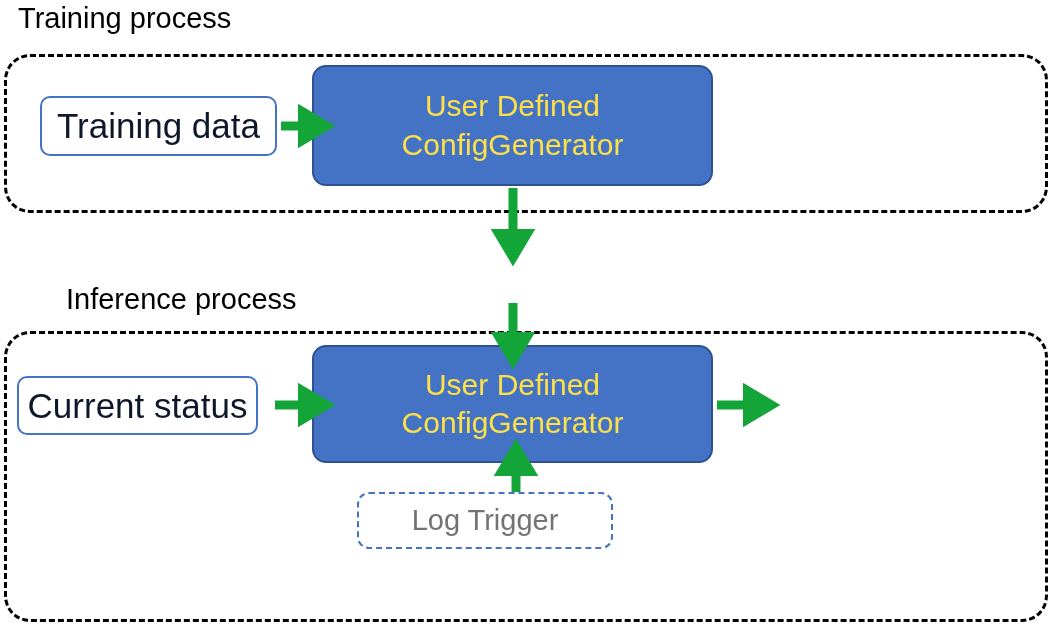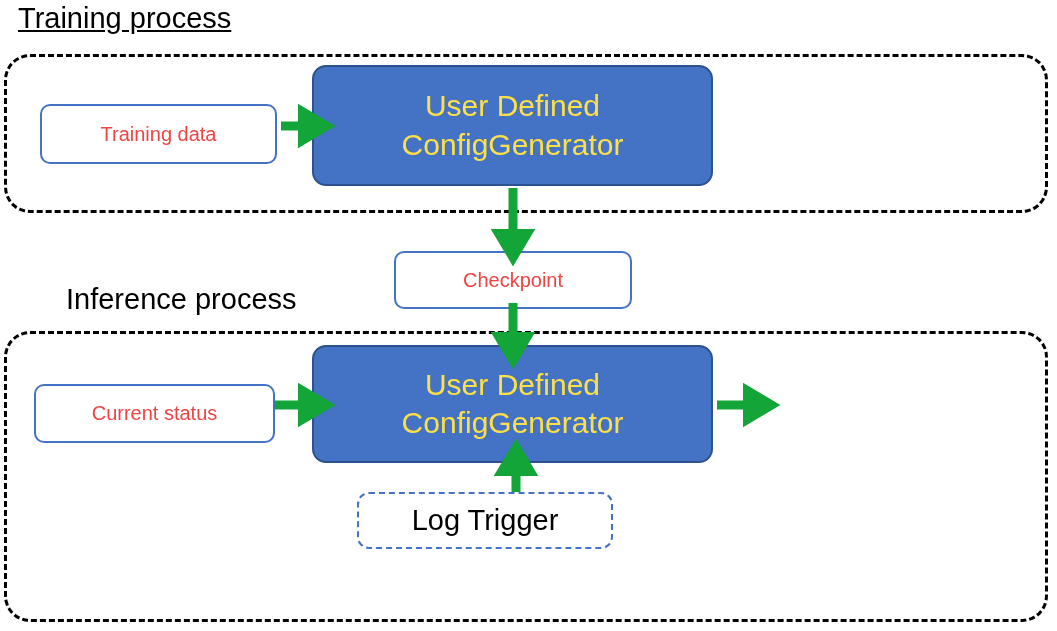--- a/index.html
+++ b/index.html
@@ -38,25 +38,24 @@
   
   .node-plain {
     position: absolute;
     box-sizing: border-box;
     background: #ffffff;
     border: 2px solid #4472C4;
     border-radius: 10px;
     display: flex;
     align-items: center;
     justify-content: center;
-    color: #ef4444;
-    font-size: 20px;
+    color: #0f172a;
+    font-size: 35px;
     white-space: nowrap;
     font-family: "Liberation Sans", sans-serif;
-    margin-top: 8px;
   }
 
   
   .node-process {
     position: absolute;
     box-sizing: border-box;
     background: #4472C4;
     border: 2px solid #2E528F;
     border-radius: 14px;
     display: flex;
@@ -73,63 +72,60 @@
   
   .node-trigger {
     position: absolute;
     box-sizing: border-box;
     background: transparent;
     border: 2px dashed #4472C4;
     border-radius: 12px;
     display: flex;
     align-items: center;
     justify-content: center;
-    color: #000000;
+    color: #737373;
     font-size: 29px;
     white-space: nowrap;
     font-family: "Liberation Sans", sans-serif;
   }
 
   
   #arrow-layer {
     position: absolute;
     left: 0;
     top: 0;
     width: 1057px;
     height: 631px;
     pointer-events: none;
   }
 </style>
 </head>
 <body>
 
 <div id="canvas">
 
-  <div class="section-label" style="left:18px; top:4px;text-decoration:underline;">Training process</div>
+  <div class="section-label" style="left:18px; top:4px;">Training process</div>
 
   <div class="section-box" style="left:4px; top:54px; width:1044px; height:159px;"></div>
 
   <div class="node-plain" style="left:40px; top:96px; width:237px; height:60px;">
     <span>Training data</span>
   </div>
 
   <div class="node-process" style="left:312px; top:65px; width:401px; height:121px;">
     <span>User Defined</span>
     <span>ConfigGenerator</span>
   </div>
 
-  <div class="node-plain" style="left:394px; top:243px; width:238px; height:58px;">
-    <span>Checkpoint</span>
-  </div>
 
   <div class="section-label" style="left:18px; top:285px;margin-left:48px;">Inference process</div>
 
   <div class="section-box" style="left:4px; top:331px; width:1044px; height:291px;"></div>
 
-  <div class="node-plain" style="left:34px; top:376px; width:241px; height:59px;">
+  <div class="node-plain" style="left:17px; top:376px; width:241px; height:59px;">
     <span>Current status</span>
   </div>
 
   <div class="node-process" style="left:312px; top:345px; width:401px; height:118px;">
     <span>User Defined</span>
     <span>ConfigGenerator</span>
   </div>
 
 
   <div class="node-trigger" style="left:357px; top:492px; width:256px; height:57px;">

